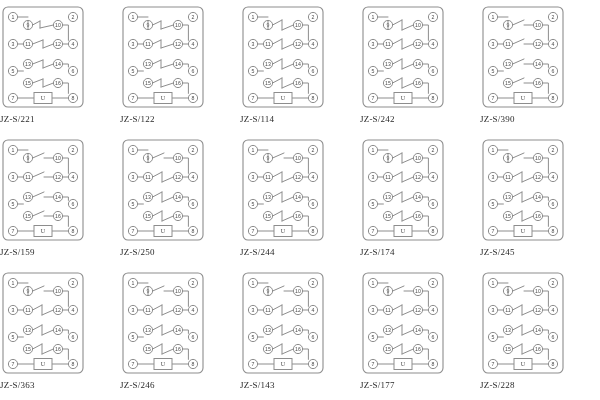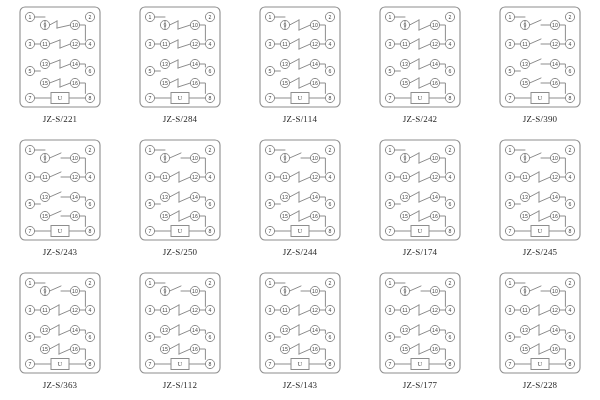--- a/index.html
+++ b/index.html
@@ -23,21 +23,21 @@
     display: grid;
     grid-template-columns: repeat(5, 120px);
     grid-template-rows: repeat(3, 133px);
     width: 600px;
     height: 399px;
   }
   .cell {
     position: relative;
     display: flex;
     flex-direction: column;
-    align-items: center;
+    align-items: flex-start;
     justify-content: flex-start;
     padding-top: 4px;
     box-sizing: border-box;
   }
   .diagram {
     width: 86px;
     height: 106px;
     display: block;
   }
   .caption {
@@ -181,21 +181,21 @@
         <path class="wire" d="M32.6,21 L41,17 M41,17 L41,25 M41,25 L53.4,21"></path>
         <path class="wire" d="M17.6,40 H23.4 M32.6,40 L41,36 M41,36 L41,44 M41,44 L53.4,40"></path>
         <path class="wire" d="M62.6,21 H68.4 V36.4 M62.6,40 H68.4"></path>
         <path class="wire" d="M17.6,67 H23.4 M32.6,60 L41,56 M41,56 L41,64 M41,64 L53.4,60"></path>
         <path class="wire" d="M32.6,79 L41,75 M41,75 L41,83 M41,83 L53.4,79"></path>
         <path class="wire" d="M62.6,60 H68.4 V63 M62.6,79 H68.4 V89.4"></path>
         <path class="wire" d="M17.6,94 H34 M52,94 H68.4"></path>
         <rect class="coil-rect" x="34" y="88.5" width="18" height="11"></rect>
         <text class="coil-label" x="43" y="94">U</text>
       </svg>
-      <div class="caption">JZ-S/284</div>
+      <div class="caption">JZ-S/122</div>
     </div>
 
     <div class="cell">
       <svg class="diagram" viewBox="0 0 86 106">
         <rect class="frame-rect" x="3" y="3" width="80" height="100" rx="5"></rect>
         <circle class="pin-circle" cx="13" cy="13" r="4.6"></circle>
           <text class="pin-num" x="13" y="13">1</text>
         <circle class="pin-circle" cx="13" cy="40" r="4.6"></circle>
           <text class="pin-num" x="13" y="40">3</text>
         <circle class="pin-circle" cx="13" cy="67" r="4.6"></circle>
@@ -377,21 +377,21 @@
         <path class="wire" d="M32.6,21 L44,16 M44,21 L53.4,21"></path>
         <path class="wire" d="M17.6,40 H23.4 M32.6,40 L44,35 M44,40 L53.4,40"></path>
         <path class="wire" d="M62.6,21 H68.4 V36.4 M62.6,40 H68.4"></path>
         <path class="wire" d="M17.6,67 H23.4 M32.6,60 L44,55 M44,60 L53.4,60"></path>
         <path class="wire" d="M32.6,79 L44,74 M44,79 L53.4,79"></path>
         <path class="wire" d="M62.6,60 H68.4 V63.4 M62.6,79 H68.4 V89.4"></path>
         <path class="wire" d="M17.6,94 H34 M52,94 H68.4"></path>
         <rect class="coil-rect" x="34" y="88.5" width="18" height="11"></rect>
         <text class="coil-label" x="43" y="94">U</text>
       </svg>
-      <div class="caption">JZ-S/243</div>
+      <div class="caption">JZ-S/159</div>
     </div>
 
     <div class="cell">
       <svg class="diagram" viewBox="0 0 86 106">
         <rect class="frame-rect" x="3" y="3" width="80" height="100" rx="5"></rect>
         <circle class="pin-circle" cx="13" cy="13" r="4.6"></circle>
           <text class="pin-num" x="13" y="13">1</text>
         <circle class="pin-circle" cx="13" cy="40" r="4.6"></circle>
           <text class="pin-num" x="13" y="40">3</text>
         <circle class="pin-circle" cx="13" cy="67" r="4.6"></circle>
@@ -671,21 +671,21 @@
         <path class="wire" d="M32.6,21 L44,16 M44,21 L53.4,21"></path>
         <path class="wire" d="M17.6,40 H23.4 M32.6,40 L42,35 M42,35 L42,45 M42,45 L53.4,40"></path>
         <path class="wire" d="M62.6,21 H68.4 V36.4 M62.6,40 H68.4"></path>
         <path class="wire" d="M17.6,67 H23.4 M32.6,60 L42,55 M42,55 L42,65 M42,65 L53.4,60"></path>
         <path class="wire" d="M32.6,79 L42,74 M42,74 L42,84 M42,84 L53.4,79"></path>
         <path class="wire" d="M62.6,60 H68.4 V63.4 M62.6,79 H68.4 V89.4"></path>
         <path class="wire" d="M17.6,94 H34 M52,94 H68.4"></path>
         <rect class="coil-rect" x="34" y="88.5" width="18" height="11"></rect>
         <text class="coil-label" x="43" y="94">U</text>
       </svg>
-      <div class="caption">JZ-S/112</div>
+      <div class="caption">JZ-S/246</div>
     </div>
 
     <div class="cell">
       <svg class="diagram" viewBox="0 0 86 106">
         <rect class="frame-rect" x="3" y="3" width="80" height="100" rx="5"></rect>
         <circle class="pin-circle" cx="13" cy="13" r="4.6"></circle>
           <text class="pin-num" x="13" y="13">1</text>
         <circle class="pin-circle" cx="13" cy="40" r="4.6"></circle>
           <text class="pin-num" x="13" y="40">3</text>
         <circle class="pin-circle" cx="13" cy="67" r="4.6"></circle>

